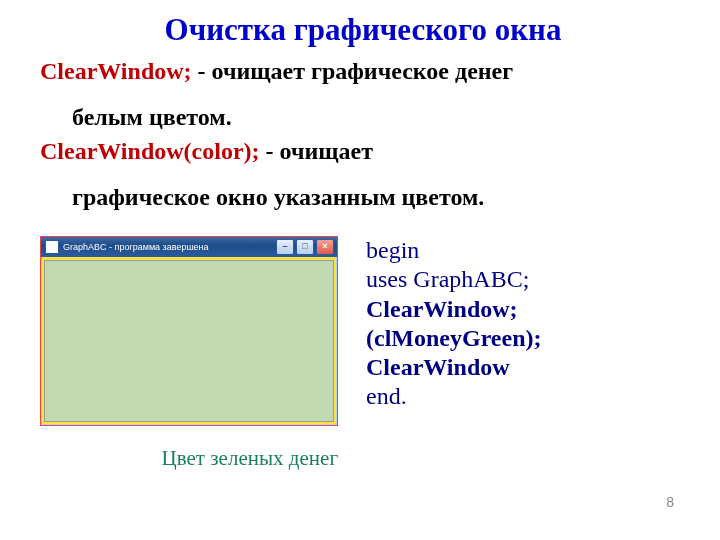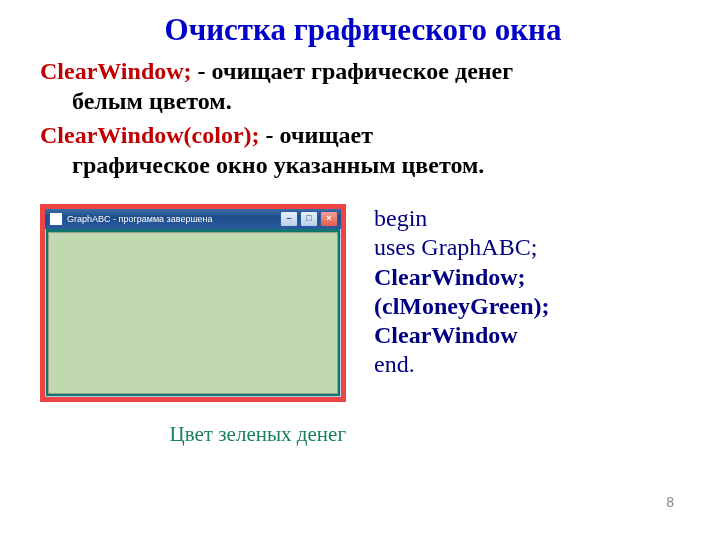--- a/index.html
+++ b/index.html
@@ -29,38 +29,39 @@
   }
   .body-text {
     font-size: 24px;
     line-height: 1.25;
     text-align: justify;
     margin: 0 0 4px 0;
   }
   .body-text .indent2 {
     display: block;
     padding-left: 32px;
+    margin-top: 16px;
   }
   .cmd {
     color: #c00000;
     font-weight: bold;
   }
   .desc {
     font-weight: bold;
   }
   .lower {
     display: flex;
     margin-top: 24px;
     align-items: flex-start;
     gap: 28px;
   }
   .win-frame {
     width: 296px;
-    background: #0f766e;
-    border: 5px solid #ef4444;
+    background: #fde047;
+    border: 1px solid #ef4444;
     box-shadow: 0 0 0 1px #b8cfe9 inset;
     font-family: Tahoma, sans-serif;
     font-size: 10px;
   }
   .titlebar {
     height: 20px;
     background: linear-gradient(#3a6ea5,#1f4d8a 40%, #2a5aa0);
     color: #fff;
     display: flex;
     align-items: center;

